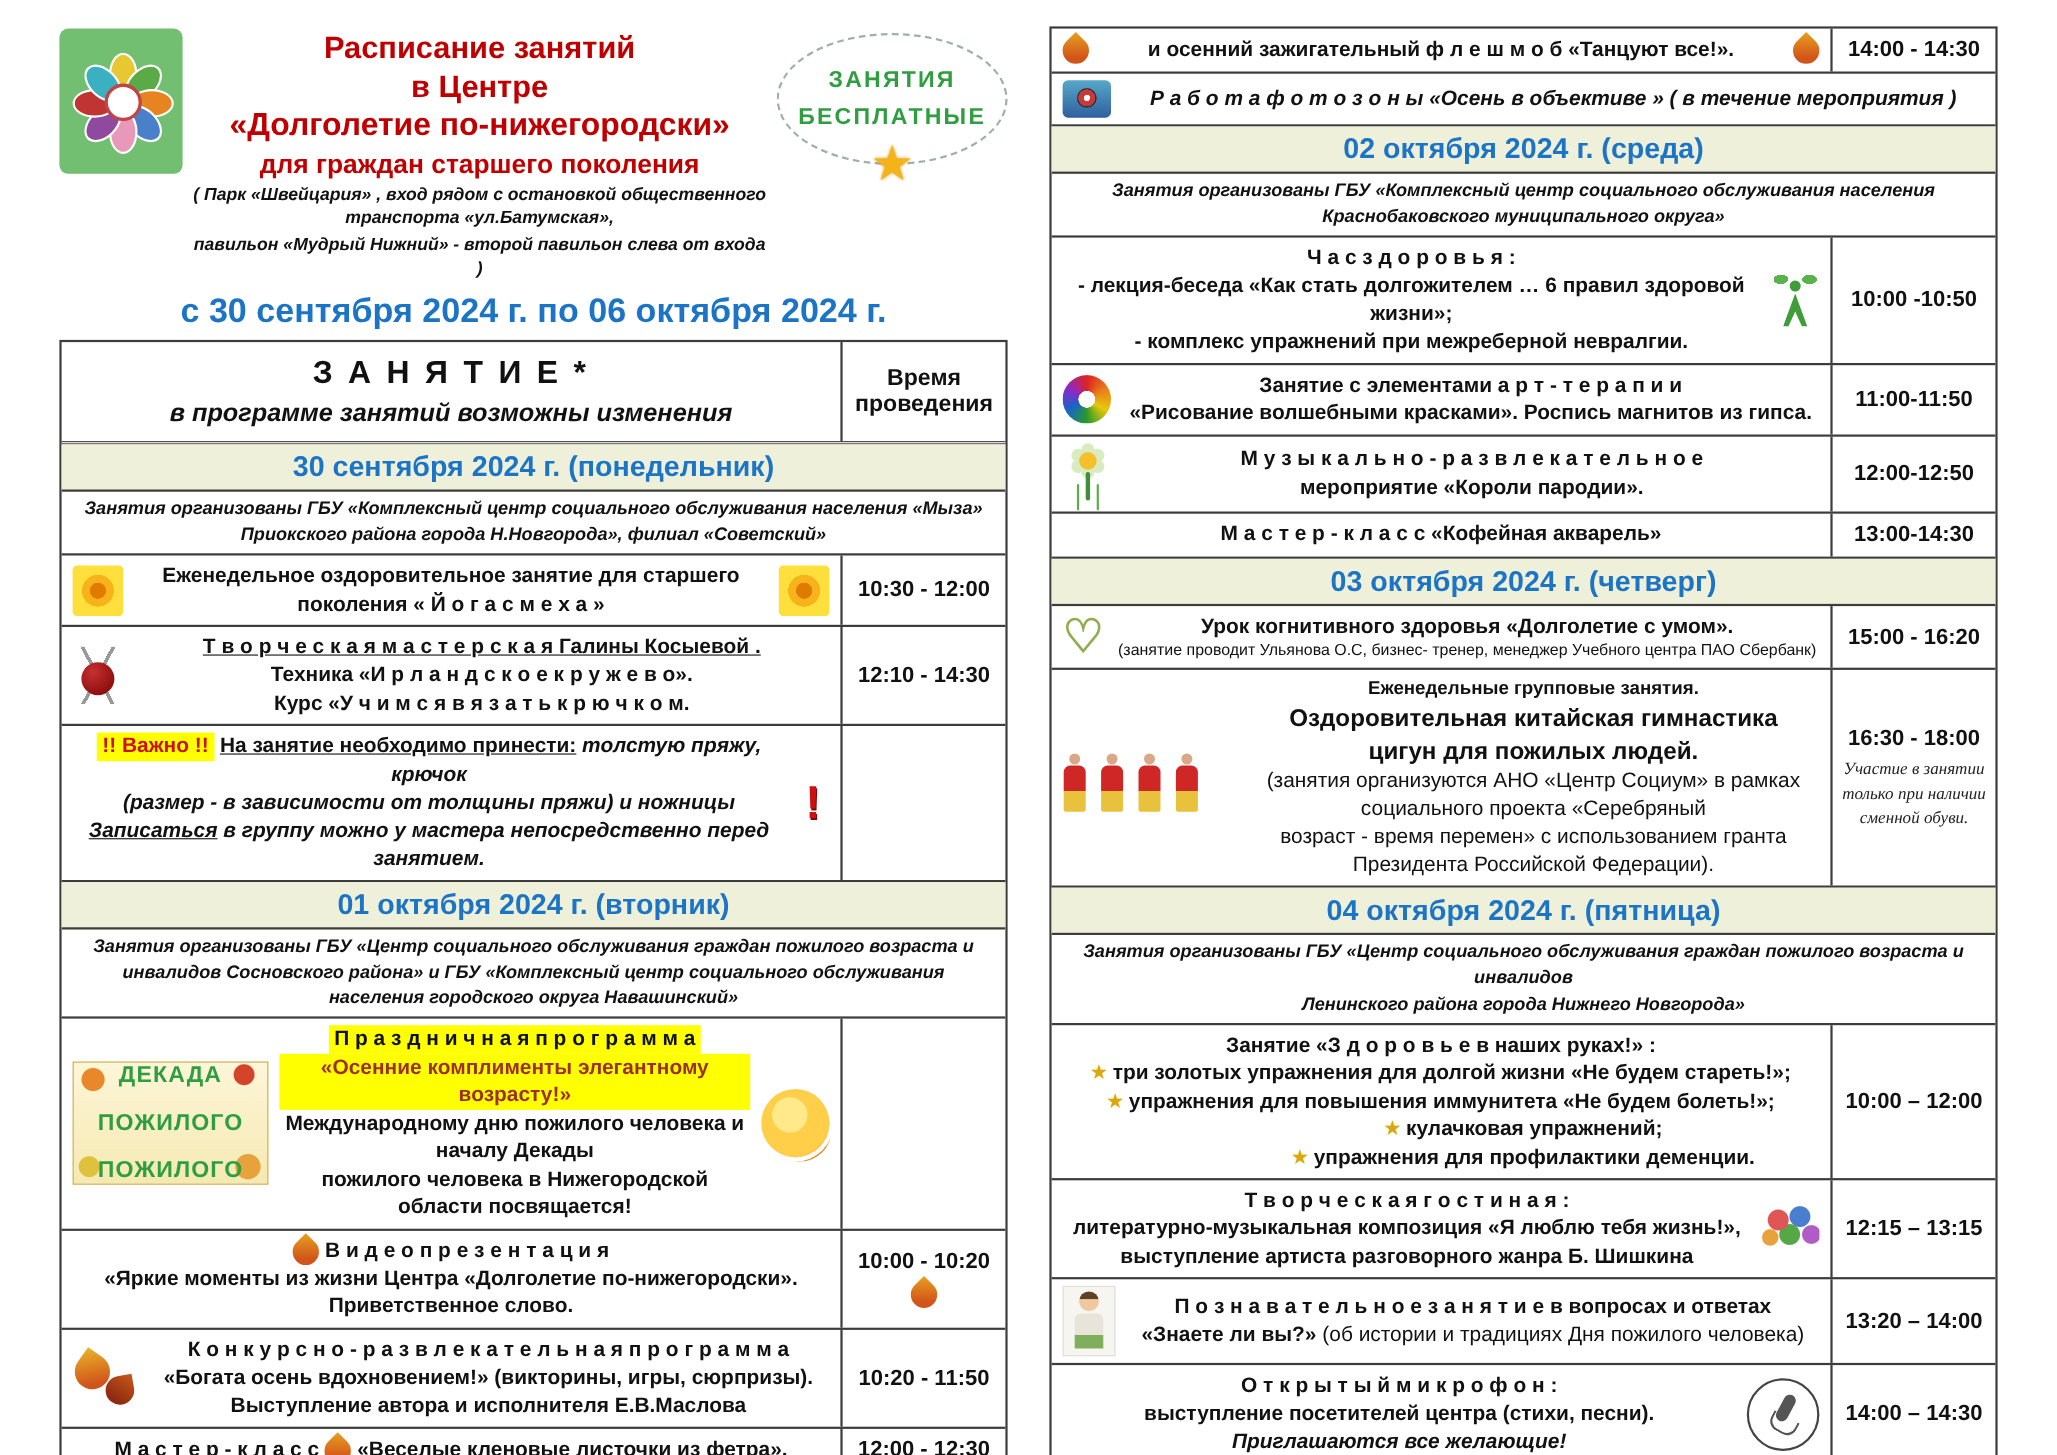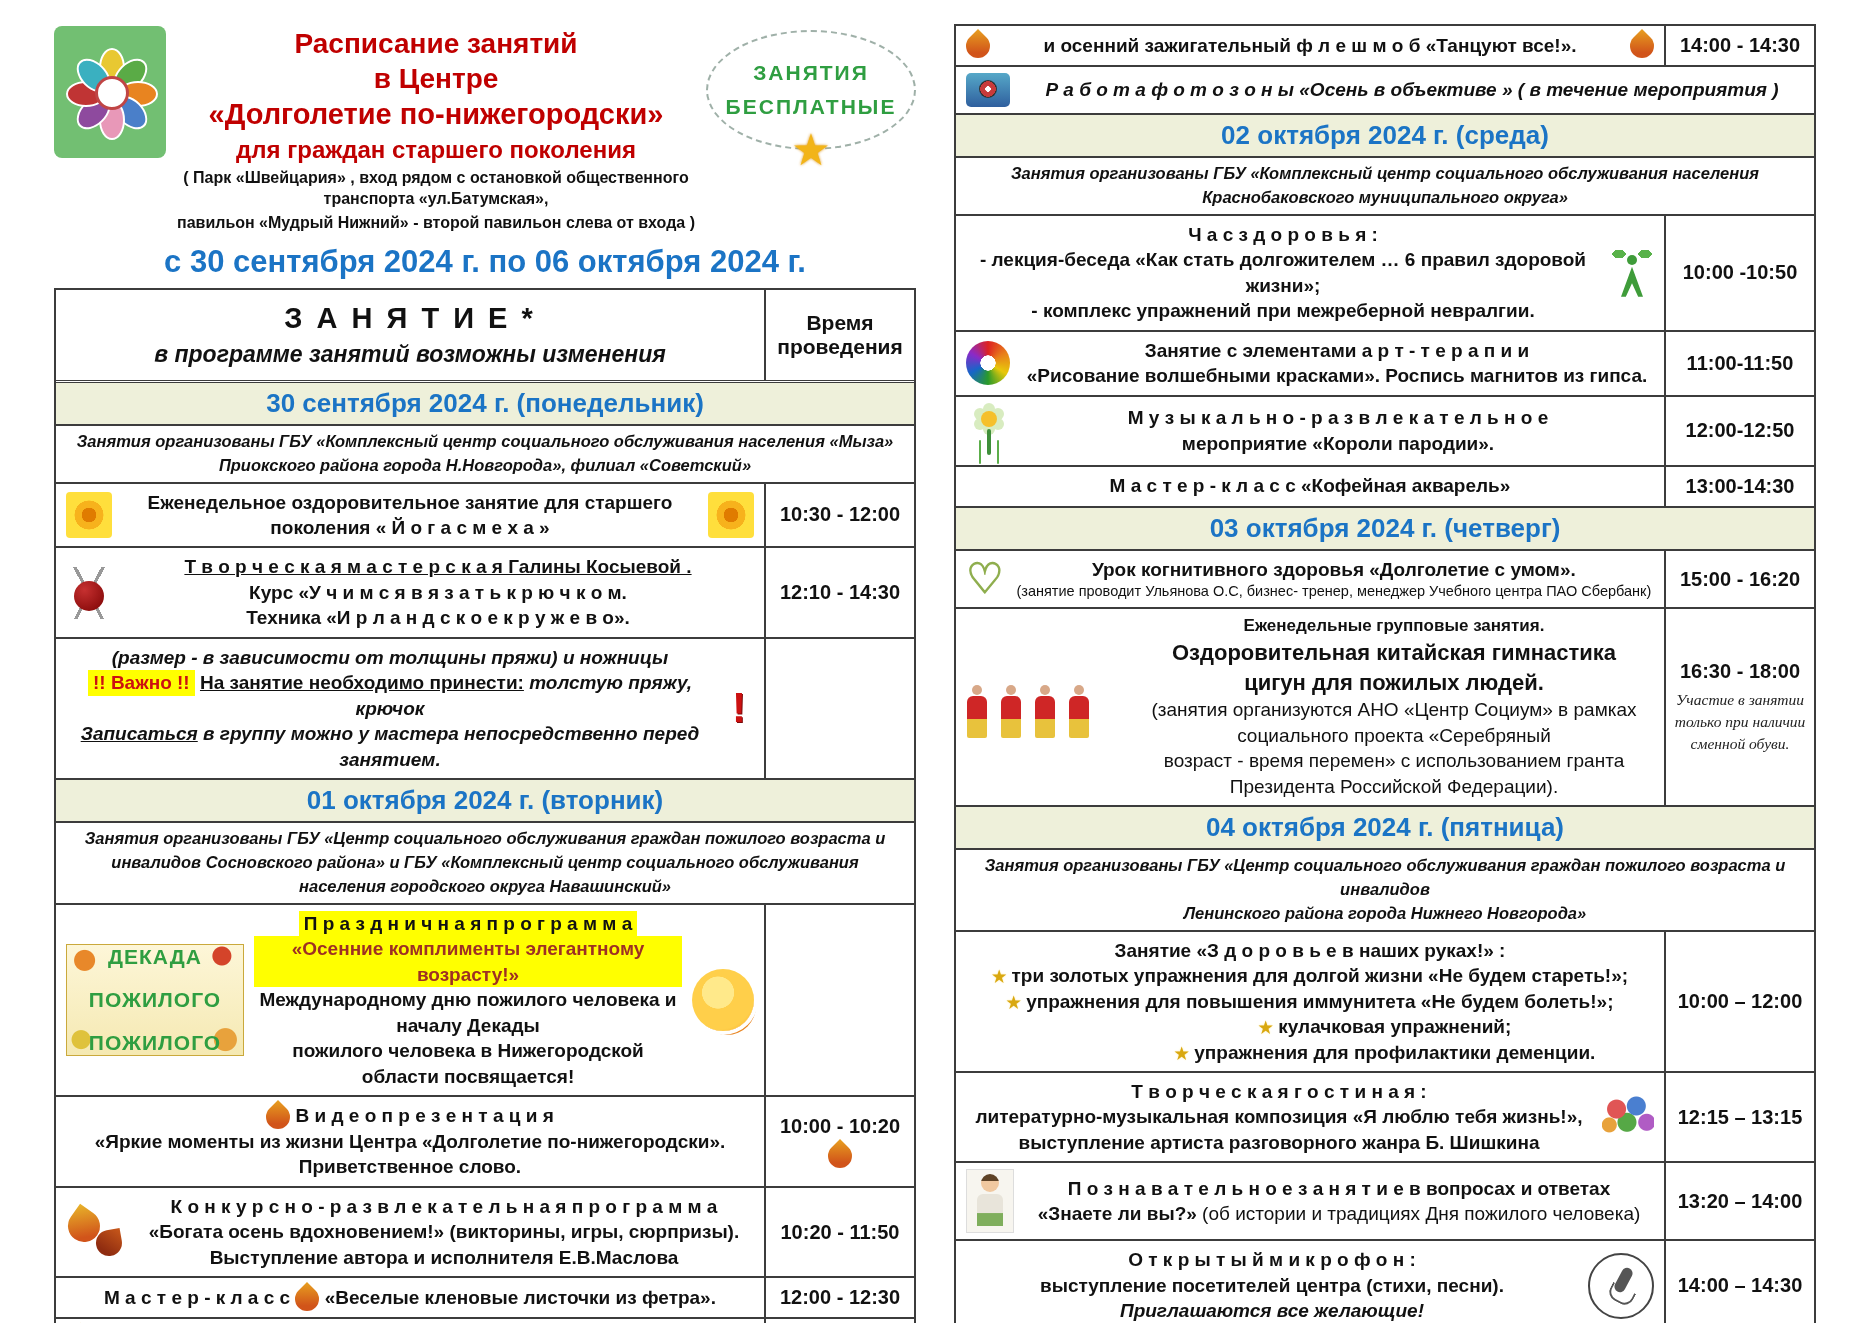--- a/index.html
+++ b/index.html
@@ -25,21 +25,21 @@
   .petal:nth-of-type(5){transform:rotate(180deg) translate(0,-26px);background:#e898b8;}
   .petal:nth-of-type(6){transform:rotate(225deg) translate(0,-26px);background:#8e4a9e;}
   .petal:nth-of-type(7){transform:rotate(270deg) translate(0,-26px);background:#c03434;}
   .petal:nth-of-type(8){transform:rotate(315deg) translate(0,-26px);background:#3ab0c0;}
   .fcenter{position:absolute;left:33px;top:32px;width:28px;height:28px;border-radius:50%;
            background:#fff;border:3px solid #c04545;z-index:2;}
   .titles{flex:1;text-align:center;padding:0 6px;}
   .t-red{color:#c00000;font-weight:700;font-size:28px;line-height:1.25;}
   .t-red3{color:#c00000;font-weight:700;font-size:29px;line-height:1.3;}
   .t-red4{color:#c00000;font-weight:700;font-size:24px;line-height:1.3;}
-  .addr{font-weight:700;font-size:16px;line-height:1.35;margin-top:2px;}
+  .addr{font-weight:700;font-size:16px;line-height:1.35;margin-top:2px;font-style:italic;}
   .badge{position:relative;flex:0 0 auto;width:206px;height:116px;border:2px dashed #9fb0a8;
          border-radius:50%;display:flex;flex-direction:column;align-items:center;
          justify-content:center;gap:10px;margin-top:4px;}
   .badge-line{color:#2f9e41;font-weight:700;font-size:21px;letter-spacing:2px;}
   .badge-star{position:absolute;bottom:-24px;left:50%;transform:translateX(-50%);
               font-size:44px;color:#f2b418;text-shadow:0 0 3px #d98b00;line-height:1;}
   .date-range{color:#1b74c5;font-weight:700;font-size:31px;text-align:center;margin:10px 0 8px;}
 
   
   .sched{border:2px solid #3c3c3c;background:#fff;}
@@ -219,33 +219,33 @@
           </div>
           <div class="time-cell">
             <div class="time-text">10:30 - 12:00</div>
           </div>
         </div>
         <div class="row act">
           <div class="act-cell">
             <span class="icon yarn-icon"></span>
             <div class="lines">
               <div class="line b u">Т в о р ч е с к а я   м а с т е р с к а я  Галины Косыевой .</div>
+              <div class="line b">Техника «И р л а н д с к о е  к р у ж е в о».</div>
               <div class="line b">Курс «У ч и м с я  в я з а т ь  к р ю ч к о м.</div>
-              <div class="line b">Техника «И р л а н д с к о е  к р у ж е в о».</div>
             </div>
           </div>
           <div class="time-cell">
             <div class="time-text">12:10 - 14:30</div>
           </div>
         </div>
         <div class="row act">
           <div class="act-cell">
             <div class="lines">
+              <div class="line left"><span class="hl red b">!! Важно !!</span><span> </span><span class="b u">На  занятие  необходимо  принести:</span><span> </span><span class="b i">толстую пряжу,  крючок</span></div>
               <div class="line b i left">(размер -  в зависимости от толщины пряжи) и ножницы</div>
-              <div class="line left"><span class="hl red b">!! Важно !!</span><span> </span><span class="b u">На  занятие  необходимо  принести:</span><span> </span><span class="b i">толстую пряжу,  крючок</span></div>
               <div class="line left"><span class="b i u">Записаться</span><span class="b i"> в группу можно у мастера непосредственно  перед занятием.</span></div>
             </div>
             <span class="icon excl-icon">!</span>
           </div>
           <div class="time-cell"></div>
         </div>
         <div class="row day">
           <div class="day-text">01 октября 2024 г. (вторник)</div>
         </div>
         <div class="row org">

